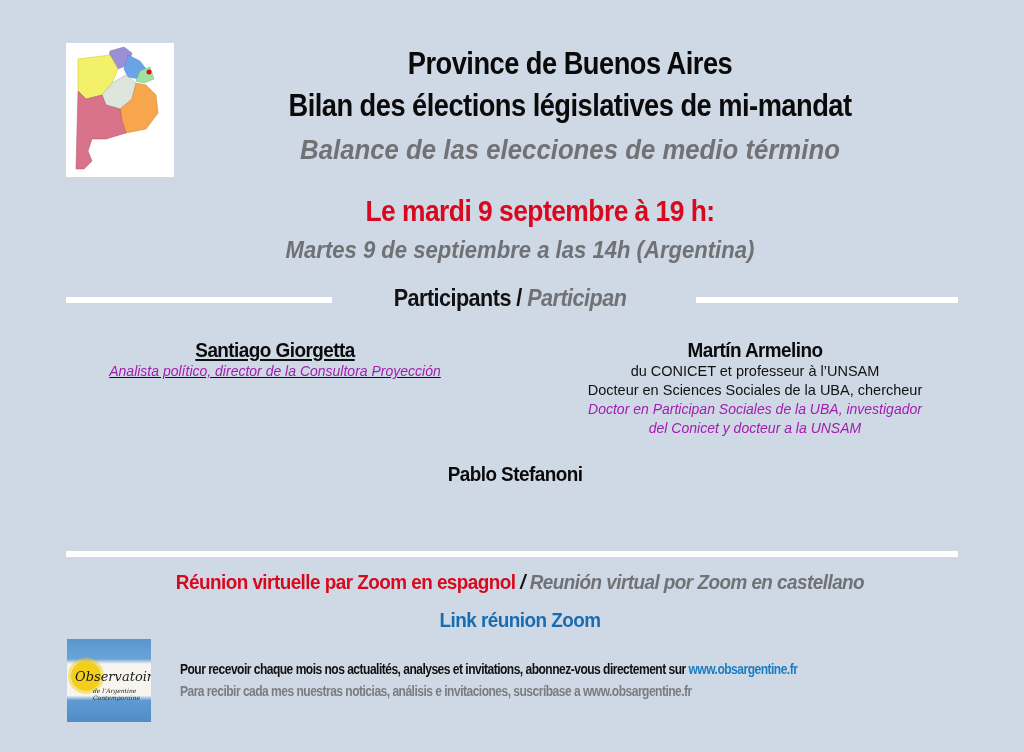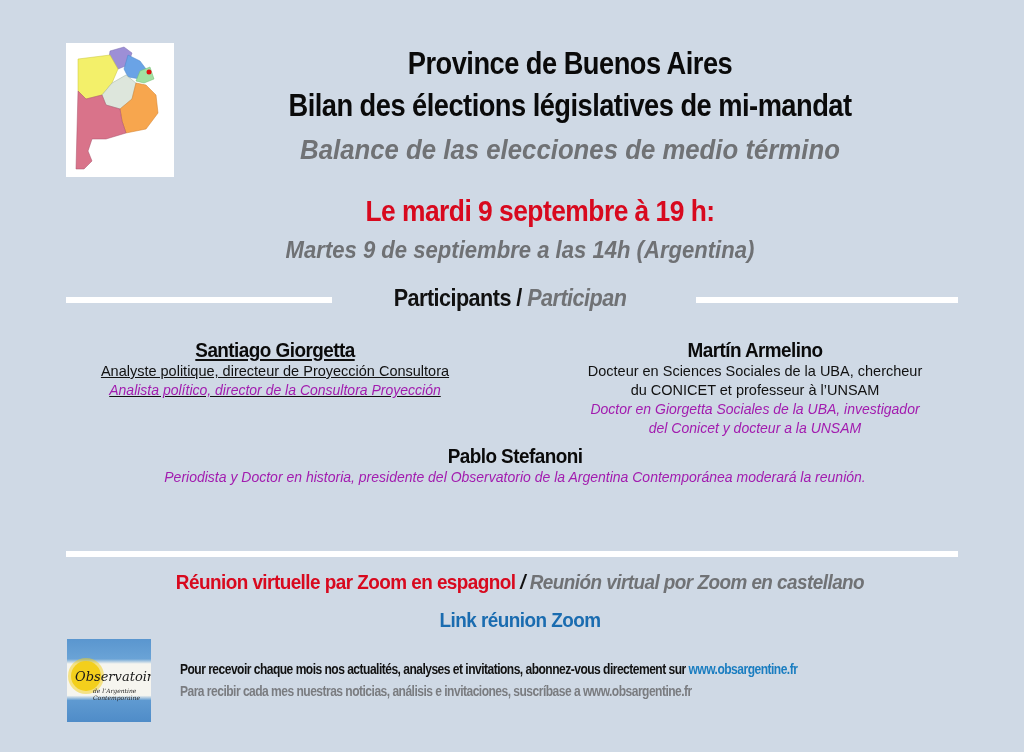--- a/index.html
+++ b/index.html
@@ -89,35 +89,33 @@
 <div class="abs center date-es">Martes 9 de septiembre a las 14h (Argentina)</div>
 
 <div class="abs rule" style="left:66px; top:297px; width:266px;"></div>
 <div class="abs cond center part-head">
   <span>Participants</span><span> / </span><span class="es">Participan</span>
 </div>
 <div class="abs rule" style="left:696px; top:297px; width:262px;"></div>
 
 <div class="abs center" style="left:60px; width:430px; top:338px;text-decoration:underline;">
   <div class="cond pname">Santiago Giorgetta</div>
-  <div class="pfr">Analyste politique, directeur de Proyección Consultora</div>
   <div class="pes">Analista político, director de la Consultora Proyección</div>
 </div>
 
 <div class="abs center" style="left:535px; width:440px; top:338px;">
   <div class="cond pname">Martín Armelino</div>
+  <div class="pfr">du CONICET et professeur à l’UNSAM</div>
   <div class="pfr">Docteur en Sciences Sociales de la UBA, chercheur</div>
-  <div class="pfr">du CONICET et professeur à l’UNSAM</div>
-  <div class="pes">Doctor en Giorgetta Sociales de la UBA, investigador</div>
+  <div class="pes">Doctor en Participan Sociales de la UBA, investigador</div>
   <div class="pes">del Conicet y docteur a la UNSAM</div>
 </div>
 
-<div class="abs center" style="left:40px; width:950px; top:444px;">
+<div class="abs center" style="left:40px; width:950px; top:462px;">
   <div class="cond pname">Pablo Stefanoni</div>
-  <div class="pes">Periodista y Doctor en historia, presidente del Observatorio de la Argentina Contemporánea moderará la reunión.</div>
 </div>
 
 <div class="abs rule" style="left:66px; top:551px; width:892px;"></div>
 
 <div class="abs cond center zoom-line">
   <span class="fr">Réunion virtuelle par Zoom en espagnol</span><span class="sep"> / </span><span class="es">Reunión virtual por Zoom en castellano</span>
 </div>
 <div class="abs cond center zoom-link">Link réunion Zoom</div>
 
 <div class="abs obs-logo">

